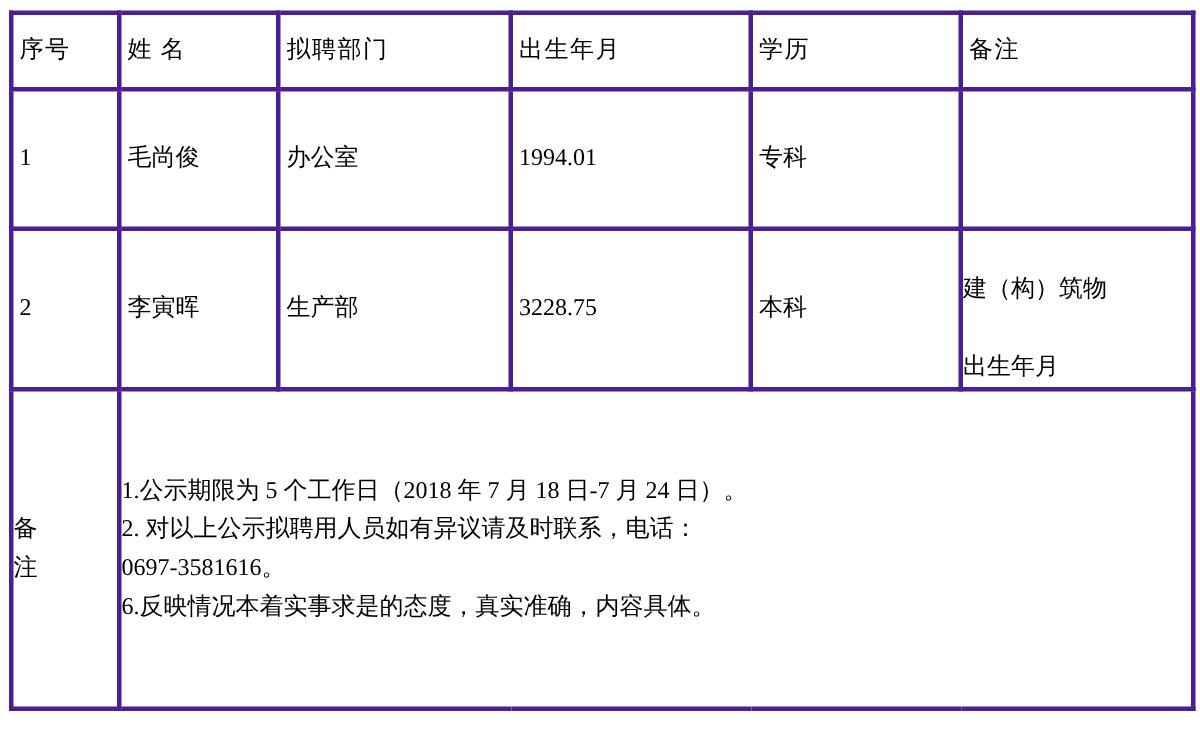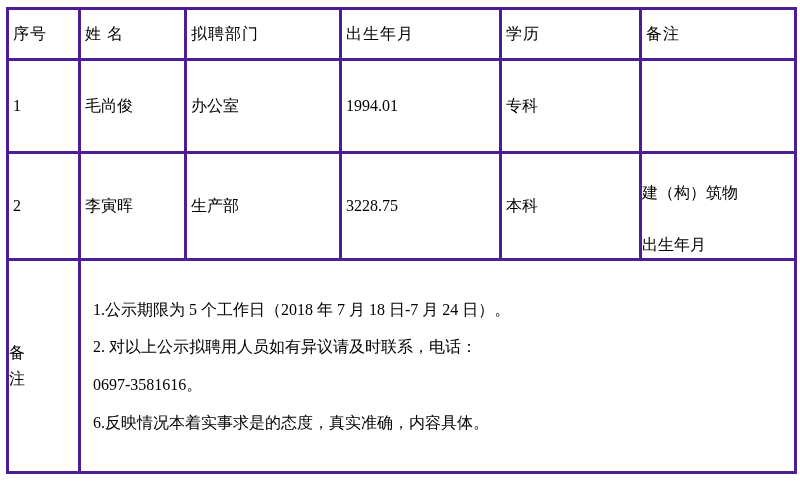--- a/index.html
+++ b/index.html
@@ -73,21 +73,21 @@
   }
   .remark-label .ch { display: block; }
   .remark-body {
     text-align: left;
     padding: 10px 14px 10px 16px;
     font-size: 17px;
     line-height: 2.05;
     vertical-align: middle;
   }
   .remark-body p {
-    margin: 12px;
+    margin: 0;
     white-space: nowrap;
     font-family: Liberation Serif, serif;
   }
 </style>
 </head>
 <body>
 
 <div class="sheet">
   <table class="doc-table">
     <colgroup>

